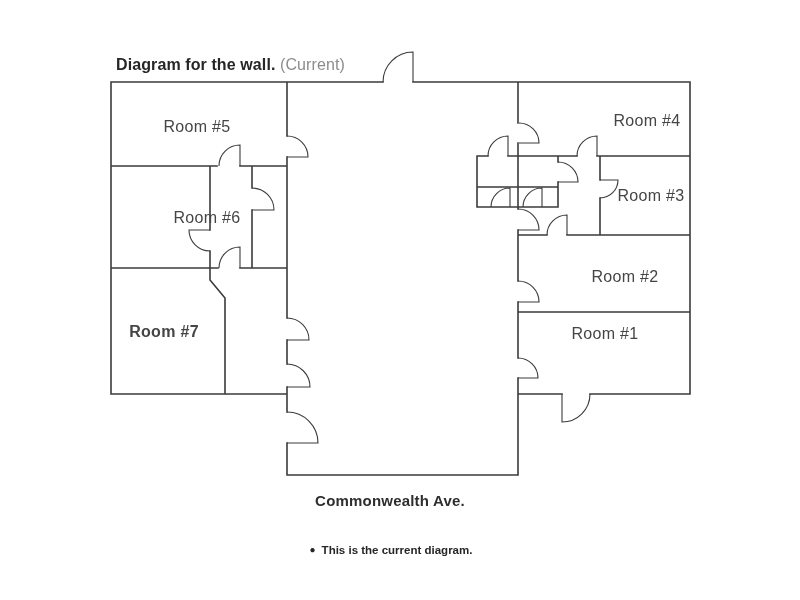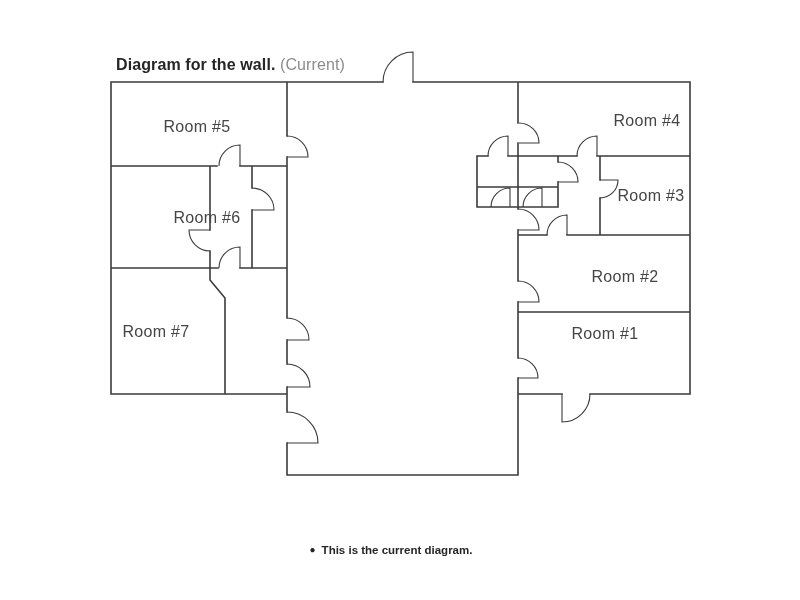--- a/index.html
+++ b/index.html
@@ -150,21 +150,22 @@
         M590 394 A28 28 0 0 1 562 422 L562 394"></path>
     </g>
   </svg>
 
   <span class="room-label" style="left:605px; top:334px;">Room #1</span>
   <span class="room-label" style="left:605px; top:277px;margin-left:20px;">Room #2</span>
   <span class="room-label" style="left:651px; top:196px;">Room #3</span>
   <span class="room-label" style="left:644px; top:121px;padding-left:6px;">Room #4</span>
   <span class="room-label" style="left:197px; top:127px;">Room #5</span>
   <span class="room-label" style="left:160px; top:218px;margin-left:47px;">Room #6</span>
-  <span class="room-label" style="left:156px; top:332px;">Room #7</span>
+  <span class="room-label" style="left:164px; top:332px;font-weight:bold;">Room #7</span>
 
+  <div class="street-label">Commonwealth Ave.</div>
 
   <div class="legend-note">
     <span class="bullet">●</span>
     <span>This is the current diagram.</span>
   </div>
 
 </div>
 
 </body></html>

